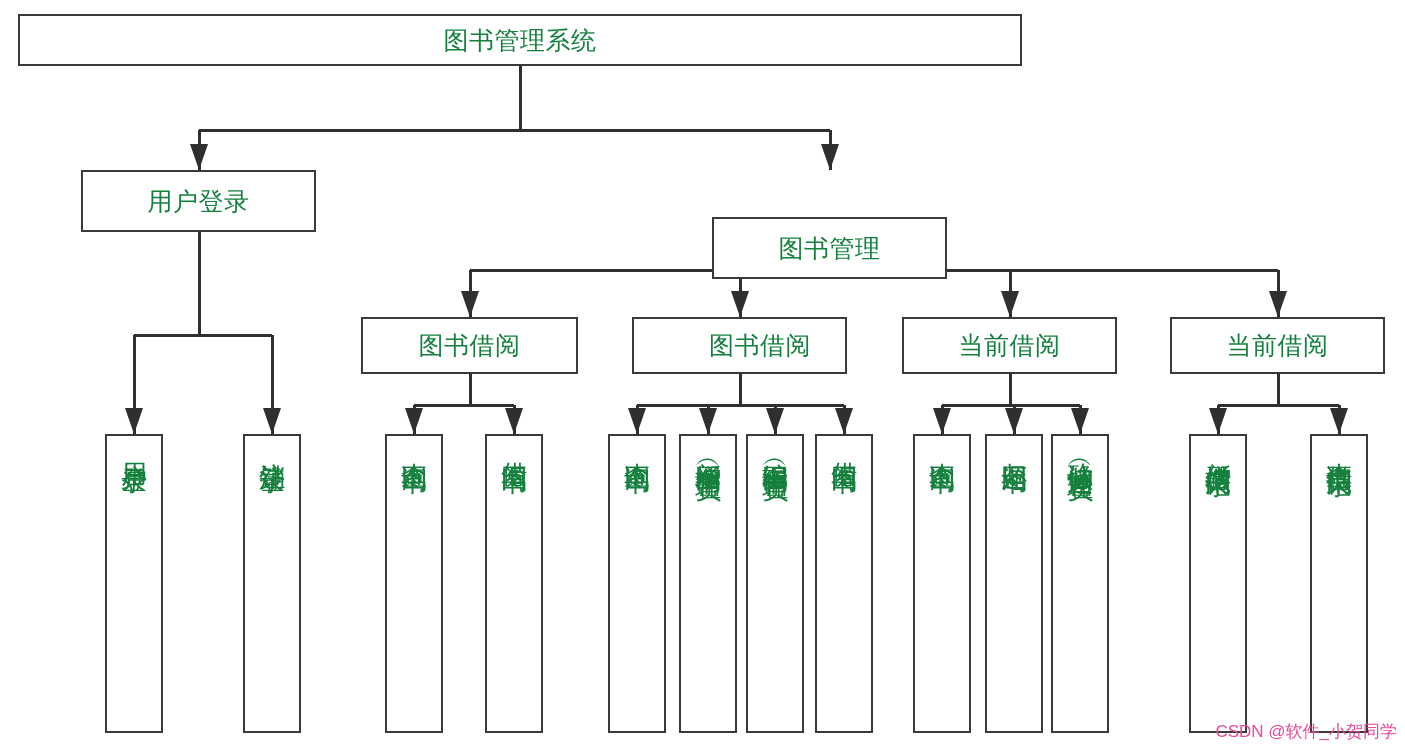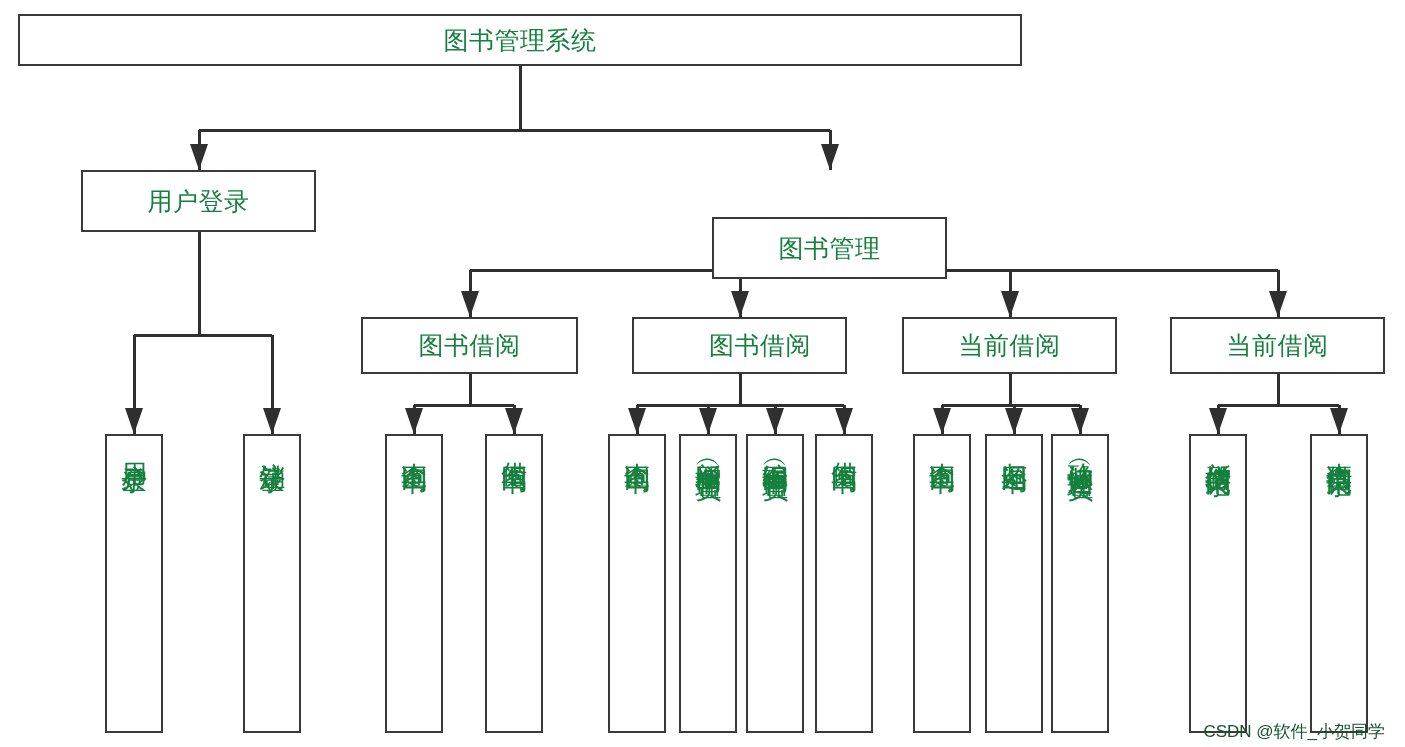--- a/index.html
+++ b/index.html
@@ -51,24 +51,24 @@
   .node.vert .label {
     writing-mode: vertical-rl;
     text-orientation: upright;
     font-size: 26px;
     line-height: 1.05;
     letter-spacing: 2px;
     margin: 0 auto;
   }
   .watermark {
     position: absolute;
-    right: 20px;
+    right: 8px;
     bottom: 4px;
     font-size: 17px;
-    color: #14532d;
+    color: #ec4899;
     white-space: nowrap;
     font-family: "Liberation Sans", "DejaVu Sans", sans-serif;
   }
 </style>
 </head>
 <body>
 
 <div id="canvas">
   <svg id="edges" viewBox="0 0 1405 747">
       <line x1="520" y1="66" x2="520" y2="130" stroke="#2f2f2f" stroke-width="3" shape-rendering="crispEdges"></line>

